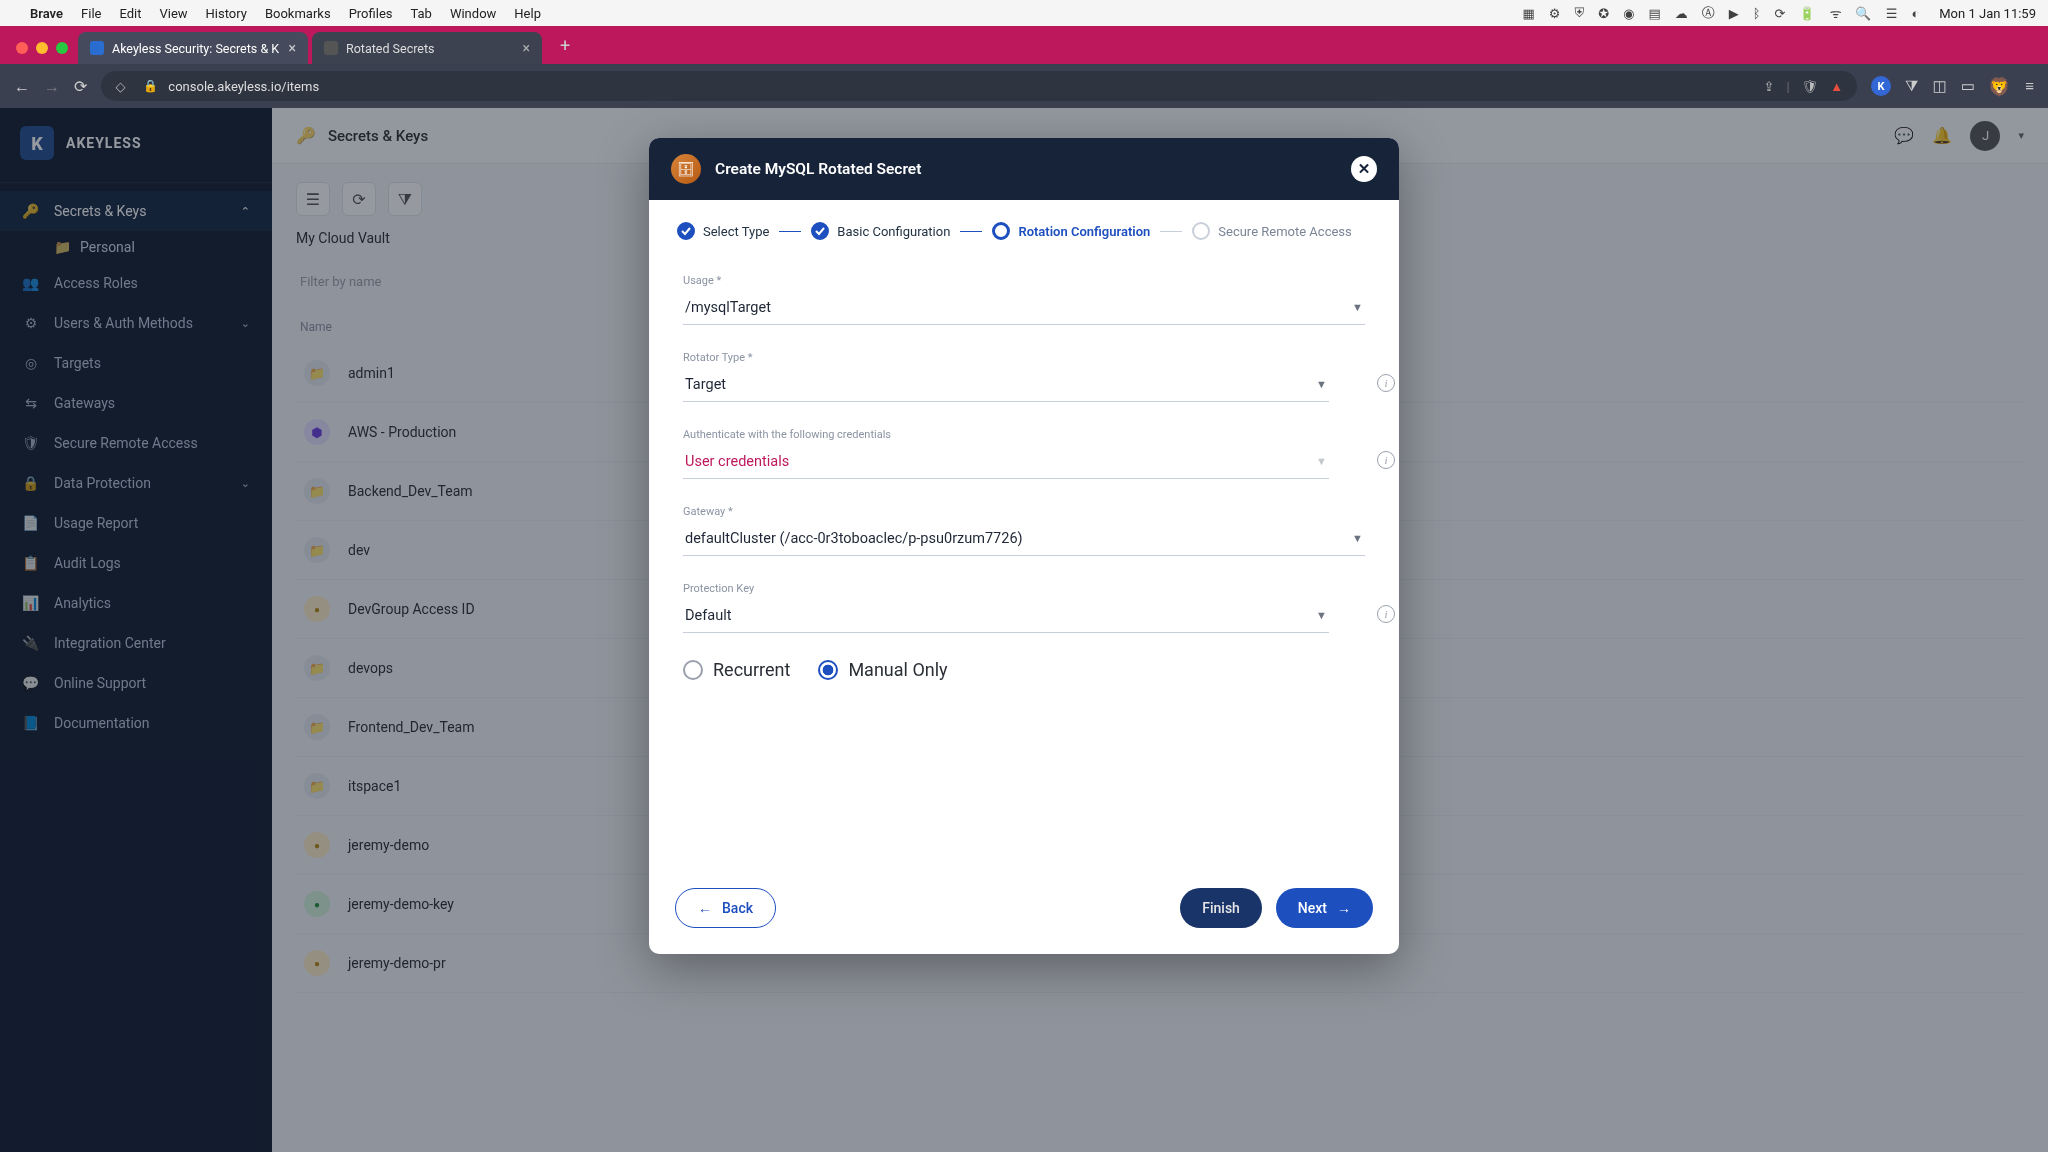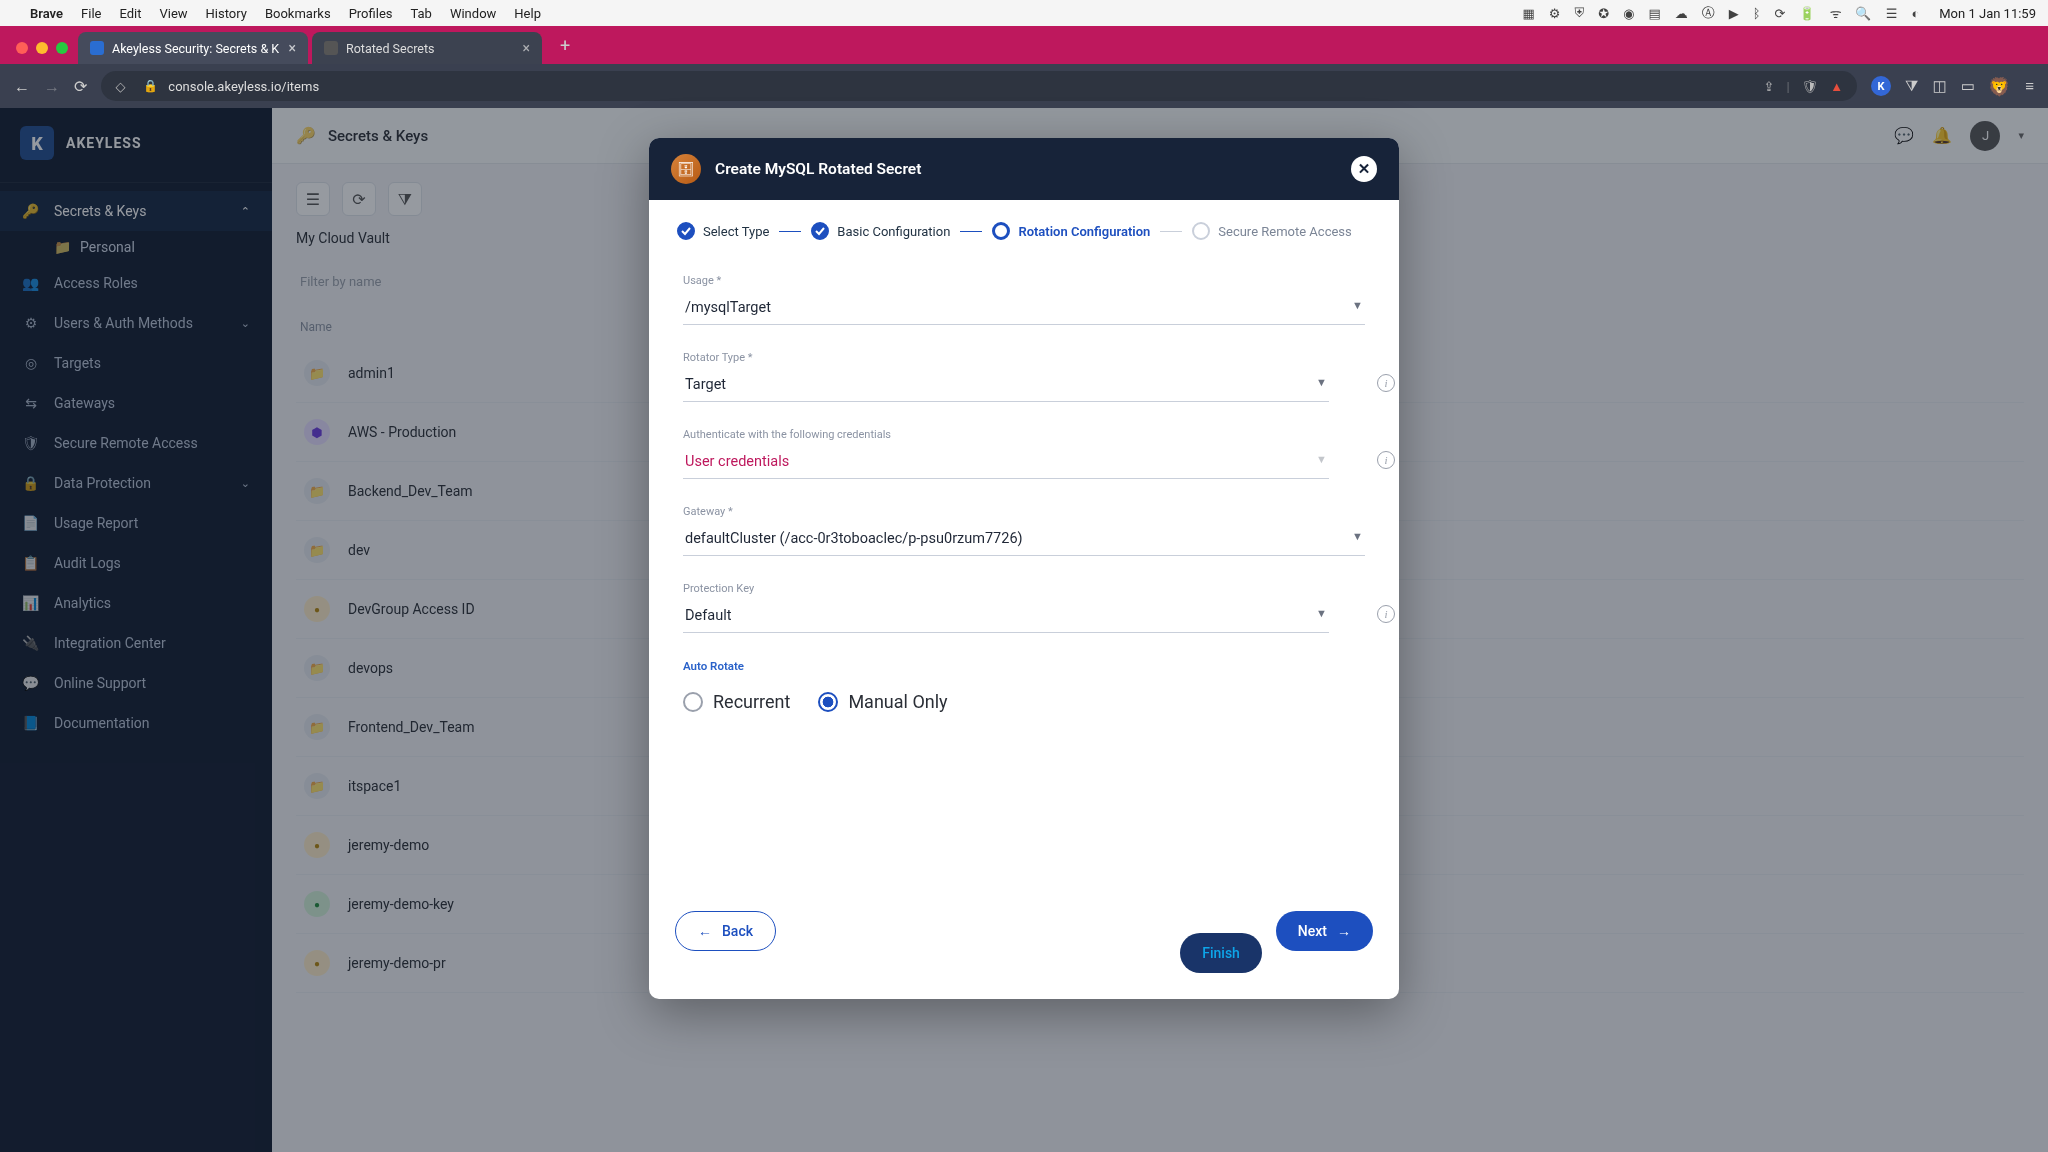--- a/index.html
+++ b/index.html
@@ -92,39 +92,39 @@
 .step .bubble { width: 18px; height: 18px; border-radius: 50%; border: 2px solid #1d4fbf; background: #1d4fbf; display: flex; align-items: center; justify-content: center; }
 .step .bubble svg { width: 10px; height: 10px; fill: #fff; }
 .step.pending .bubble { border-color: #c9cfda; background: #fff; }
 .step.active .bubble { background: #fff; border: 3px solid #1d4fbf; }
 .step-con { width: 22px; height: 1px; background: #c9cfda; }
 .step-con.done { background: #1d4fbf; }
 
 .modal-body { padding: 24px 34px 10px; min-height: 620px; }
 .field { margin-bottom: 26px; position: relative; }
 .flabel { font-size: 11px; color: #8b93a3; margin-bottom: 6px; display: block; }
-.fselect { display: flex; border-bottom: 1px solid #c9cfda; padding: 6px 2px 8px; cursor: pointer; }
+.fselect { display: flex; align-items: center; border-bottom: 1px solid #c9cfda; padding: 6px 2px 8px; cursor: pointer; }
 .fselect.disabled { color: #9aa0ac; }
 .fselect .val { font-size: 14.5px; color: #1f2736; }
 .fselect.disabled .val { color: #be185d; }
 .fselect .arrow { margin-left: auto; color: #6b7280; font-size: 11px; }
 .info-icon { position: absolute; right: -30px; bottom: 10px; width: 18px; height: 18px; border: 1.5px solid #9aa0ac; border-radius: 50%; display: flex; align-items: center; justify-content: center; font-size: 11px; color: #9aa0ac; font-style: italic; font-family: serif;}
 .field.with-info .fselect { width: calc(100% - 36px); }
 
 .section-label { font-size: 11.5px; color: #2a62c9; font-weight: 600; margin: 6px 0 18px; }
 .radio-row { display: flex; gap: 28px; align-items: center; }
 .radio { display: flex; align-items: center; gap: 10px; cursor: pointer; }
 .radio .dot { width: 20px; height: 20px; border-radius: 50%; border: 2px solid #9aa0ac; }
 .radio.selected .dot { border-color: #1d4fbf; background: radial-gradient(circle, #1d4fbf 45%, #fff 50%); border-width: 2px;}
 .radio .lbl { font-size: 18px; color: #2a2e36; }
 
 .modal-foot { display: flex; align-items: center; padding: 18px 26px 26px; gap: 14px; }
 .btn { height: 40px; padding: 0 22px; border-radius: 20px; font-size: 14px; font-weight: 500; display: flex; align-items: center; gap: 10px; cursor: pointer; border: none; }
 .btn-back { background: #fff; border: 1.5px solid #1d4fbf; color: #1d4fbf; }
-.btn-finish { background: #193469; color: #0ea5e9; margin-left: auto; margin-top: 45px; }
+.btn-finish { background: #193469; color: #e5e5e5; margin-left: auto; }
 .btn-next { background: #1d4fbf; color: #fff; }
 .btn .arr { font-size: 14px; }
 </style>
 </head>
 <body>
 
 <div class="macos-menubar">
   <div class="macos-left">
     <span class="apple"></span>
     <span class="appname">Brave</span>
@@ -420,21 +420,20 @@
 
       <div class="field with-info">
         <label class="flabel">Protection Key</label>
         <div class="fselect">
           <span class="val">Default</span>
           <span class="arrow">▼</span>
         </div>
         <span class="info-icon">i</span>
       </div>
 
-      <div class="section-label">Auto Rotate</div>
       <div class="radio-row">
         <div class="radio">
           <span class="dot"></span>
           <span class="lbl">Recurrent</span>
         </div>
         <div class="radio selected">
           <span class="dot"></span>
           <span class="lbl">Manual Only</span>
         </div>
       </div>

